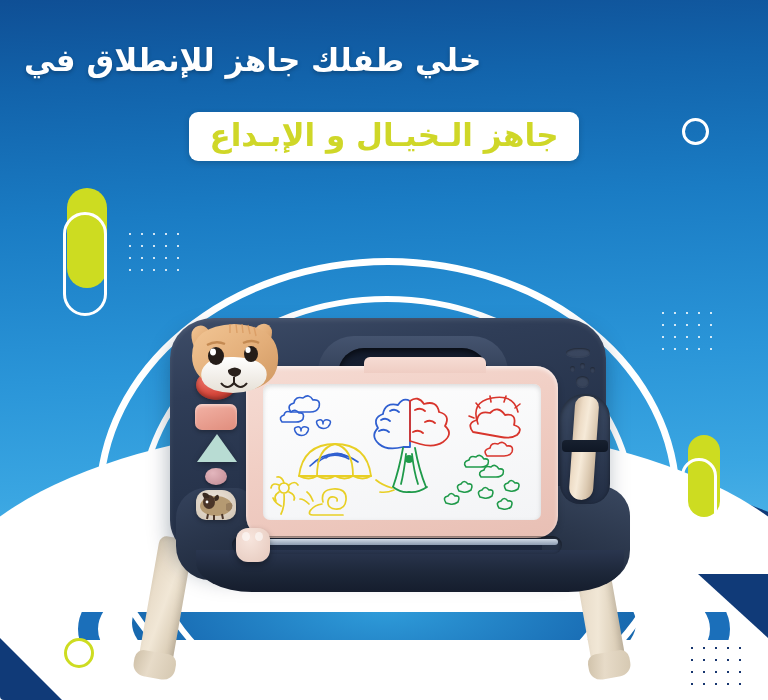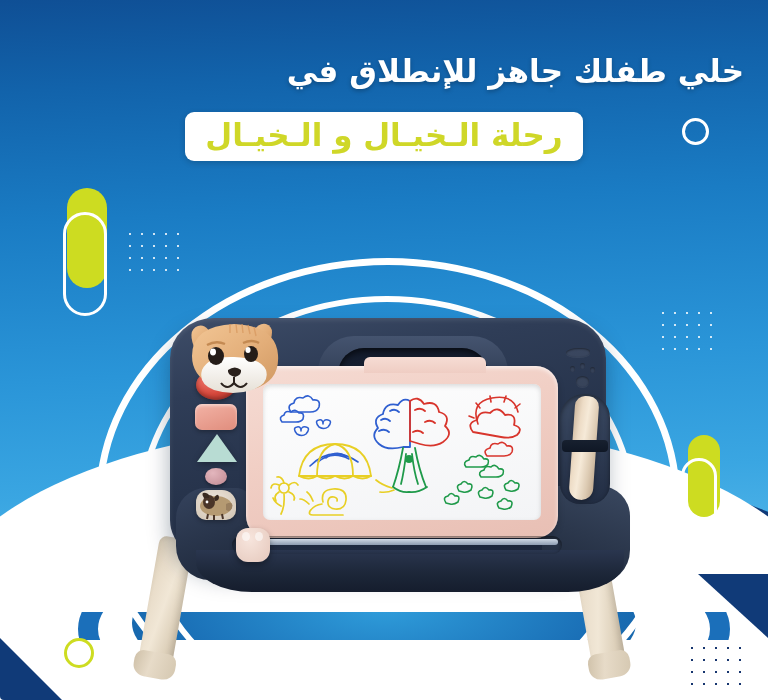--- a/index.html
+++ b/index.html
@@ -95,23 +95,22 @@
     background-image:radial-gradient(currentColor 1.4px,transparent 1.5px);
     background-size:12px 12px;
     background-position:2px 2px;
   }
   .dots-left{left:122px;top:226px;width:62px;height:50px;color:rgba(255,255,255,.80);}
   .dots-right{left:655px;top:305px;width:62px;height:50px;color:rgba(255,255,255,.80);}
   .dots-br{left:684px;top:640px;width:62px;height:50px;color:#16356f;}
 
   
   .headline{
-    position:absolute;left:0;top:42px;width:768px;text-align:right;
+    position:absolute;left:0;top:42px;width:768px;text-align:left;
     direction:rtl;
-    margin-top:11px;
   }
   .headline .line1{
     display:block;color:#ffffff;font-weight:700;font-size:31px;letter-spacing:0px;
     line-height:1.18;
     text-shadow:0 2px 4px rgba(0,0,0,.25);
     padding:0 24px;box-sizing:border-box;
   }
   .hl-box-wrap{
     position:absolute;left:0;top:112px;width:768px;text-align:center;direction:rtl;
   }
@@ -346,21 +345,21 @@
   <div class="dots dots-left"></div>
   <div class="dots dots-right"></div>
   <div class="dots dots-br"></div>
 
   <div class="headline">
     <span class="line1">خلي طفلك جاهز للإنطلاق في</span>
   </div>
 
   <div class="hl-box-wrap">
     <div class="hl-box">
-      <span>رحلة الـخيـال و الـخيـال</span>
+      <span>جاهز الـخيـال و الإبـداع</span>
     </div>
   </div>
 
 
   <div id="product">
 
     <div class="leg leg-left">
       <div class="leg-foot"></div>
     </div>
     <div class="leg leg-right">

